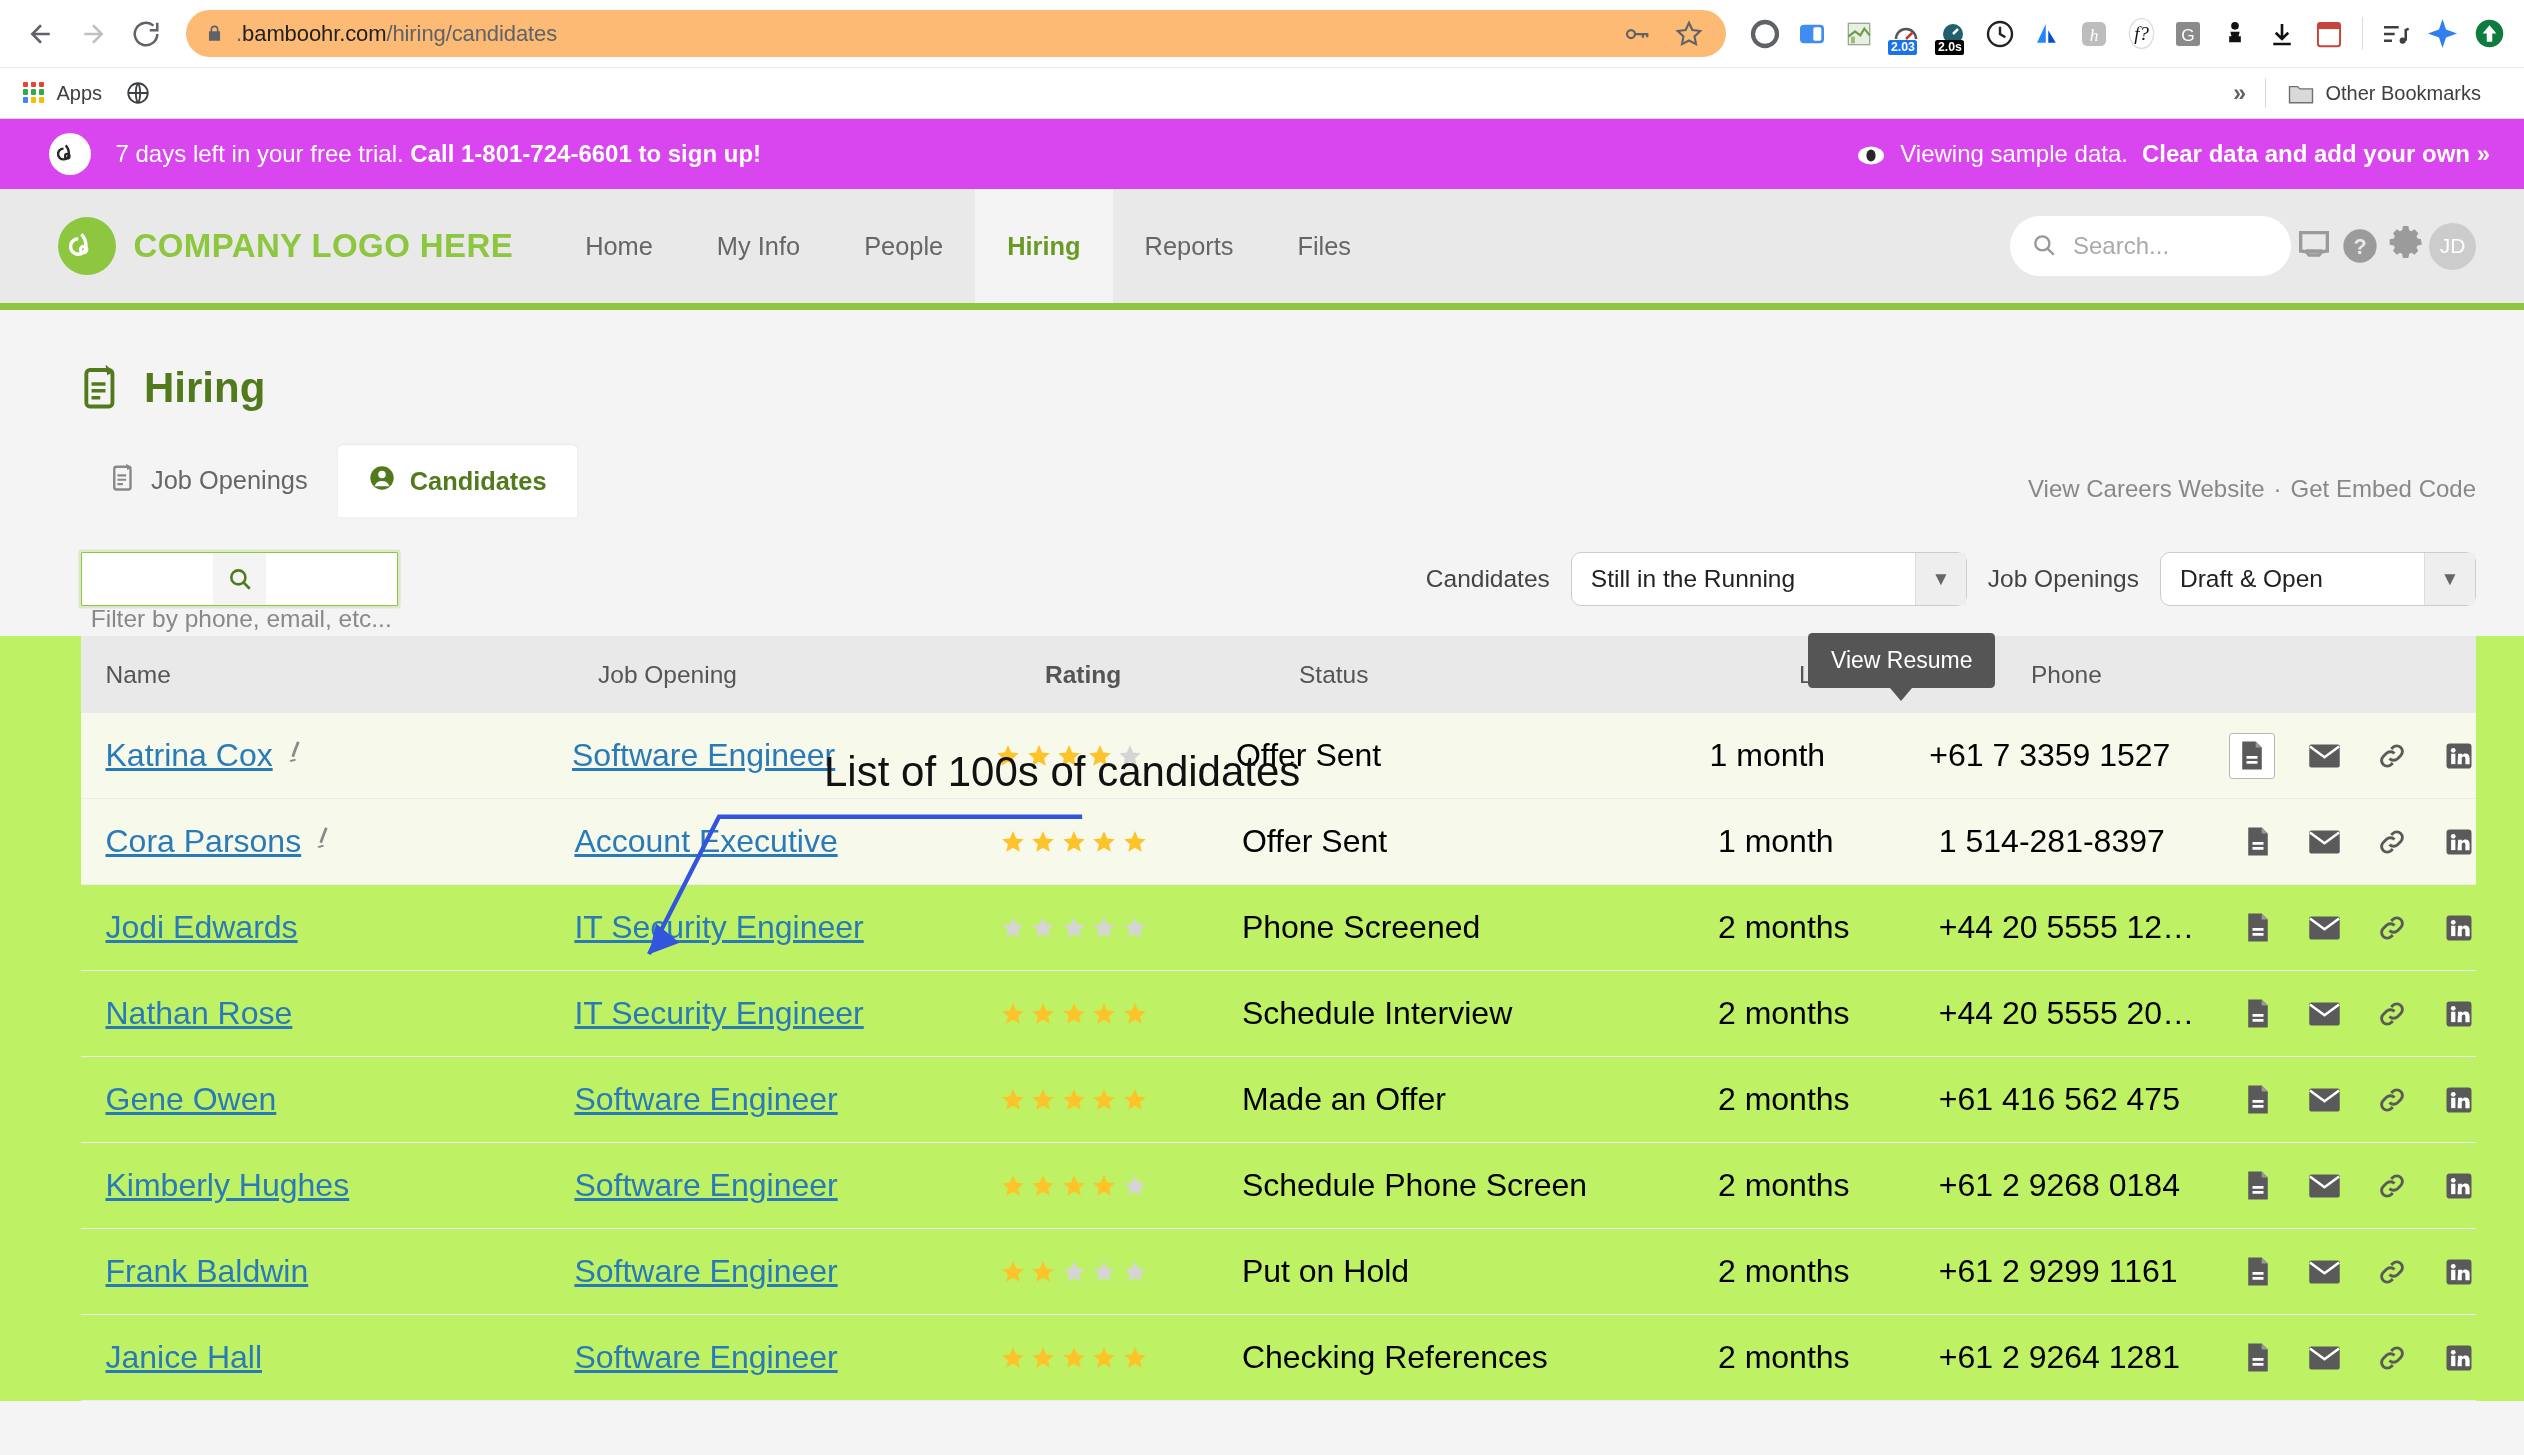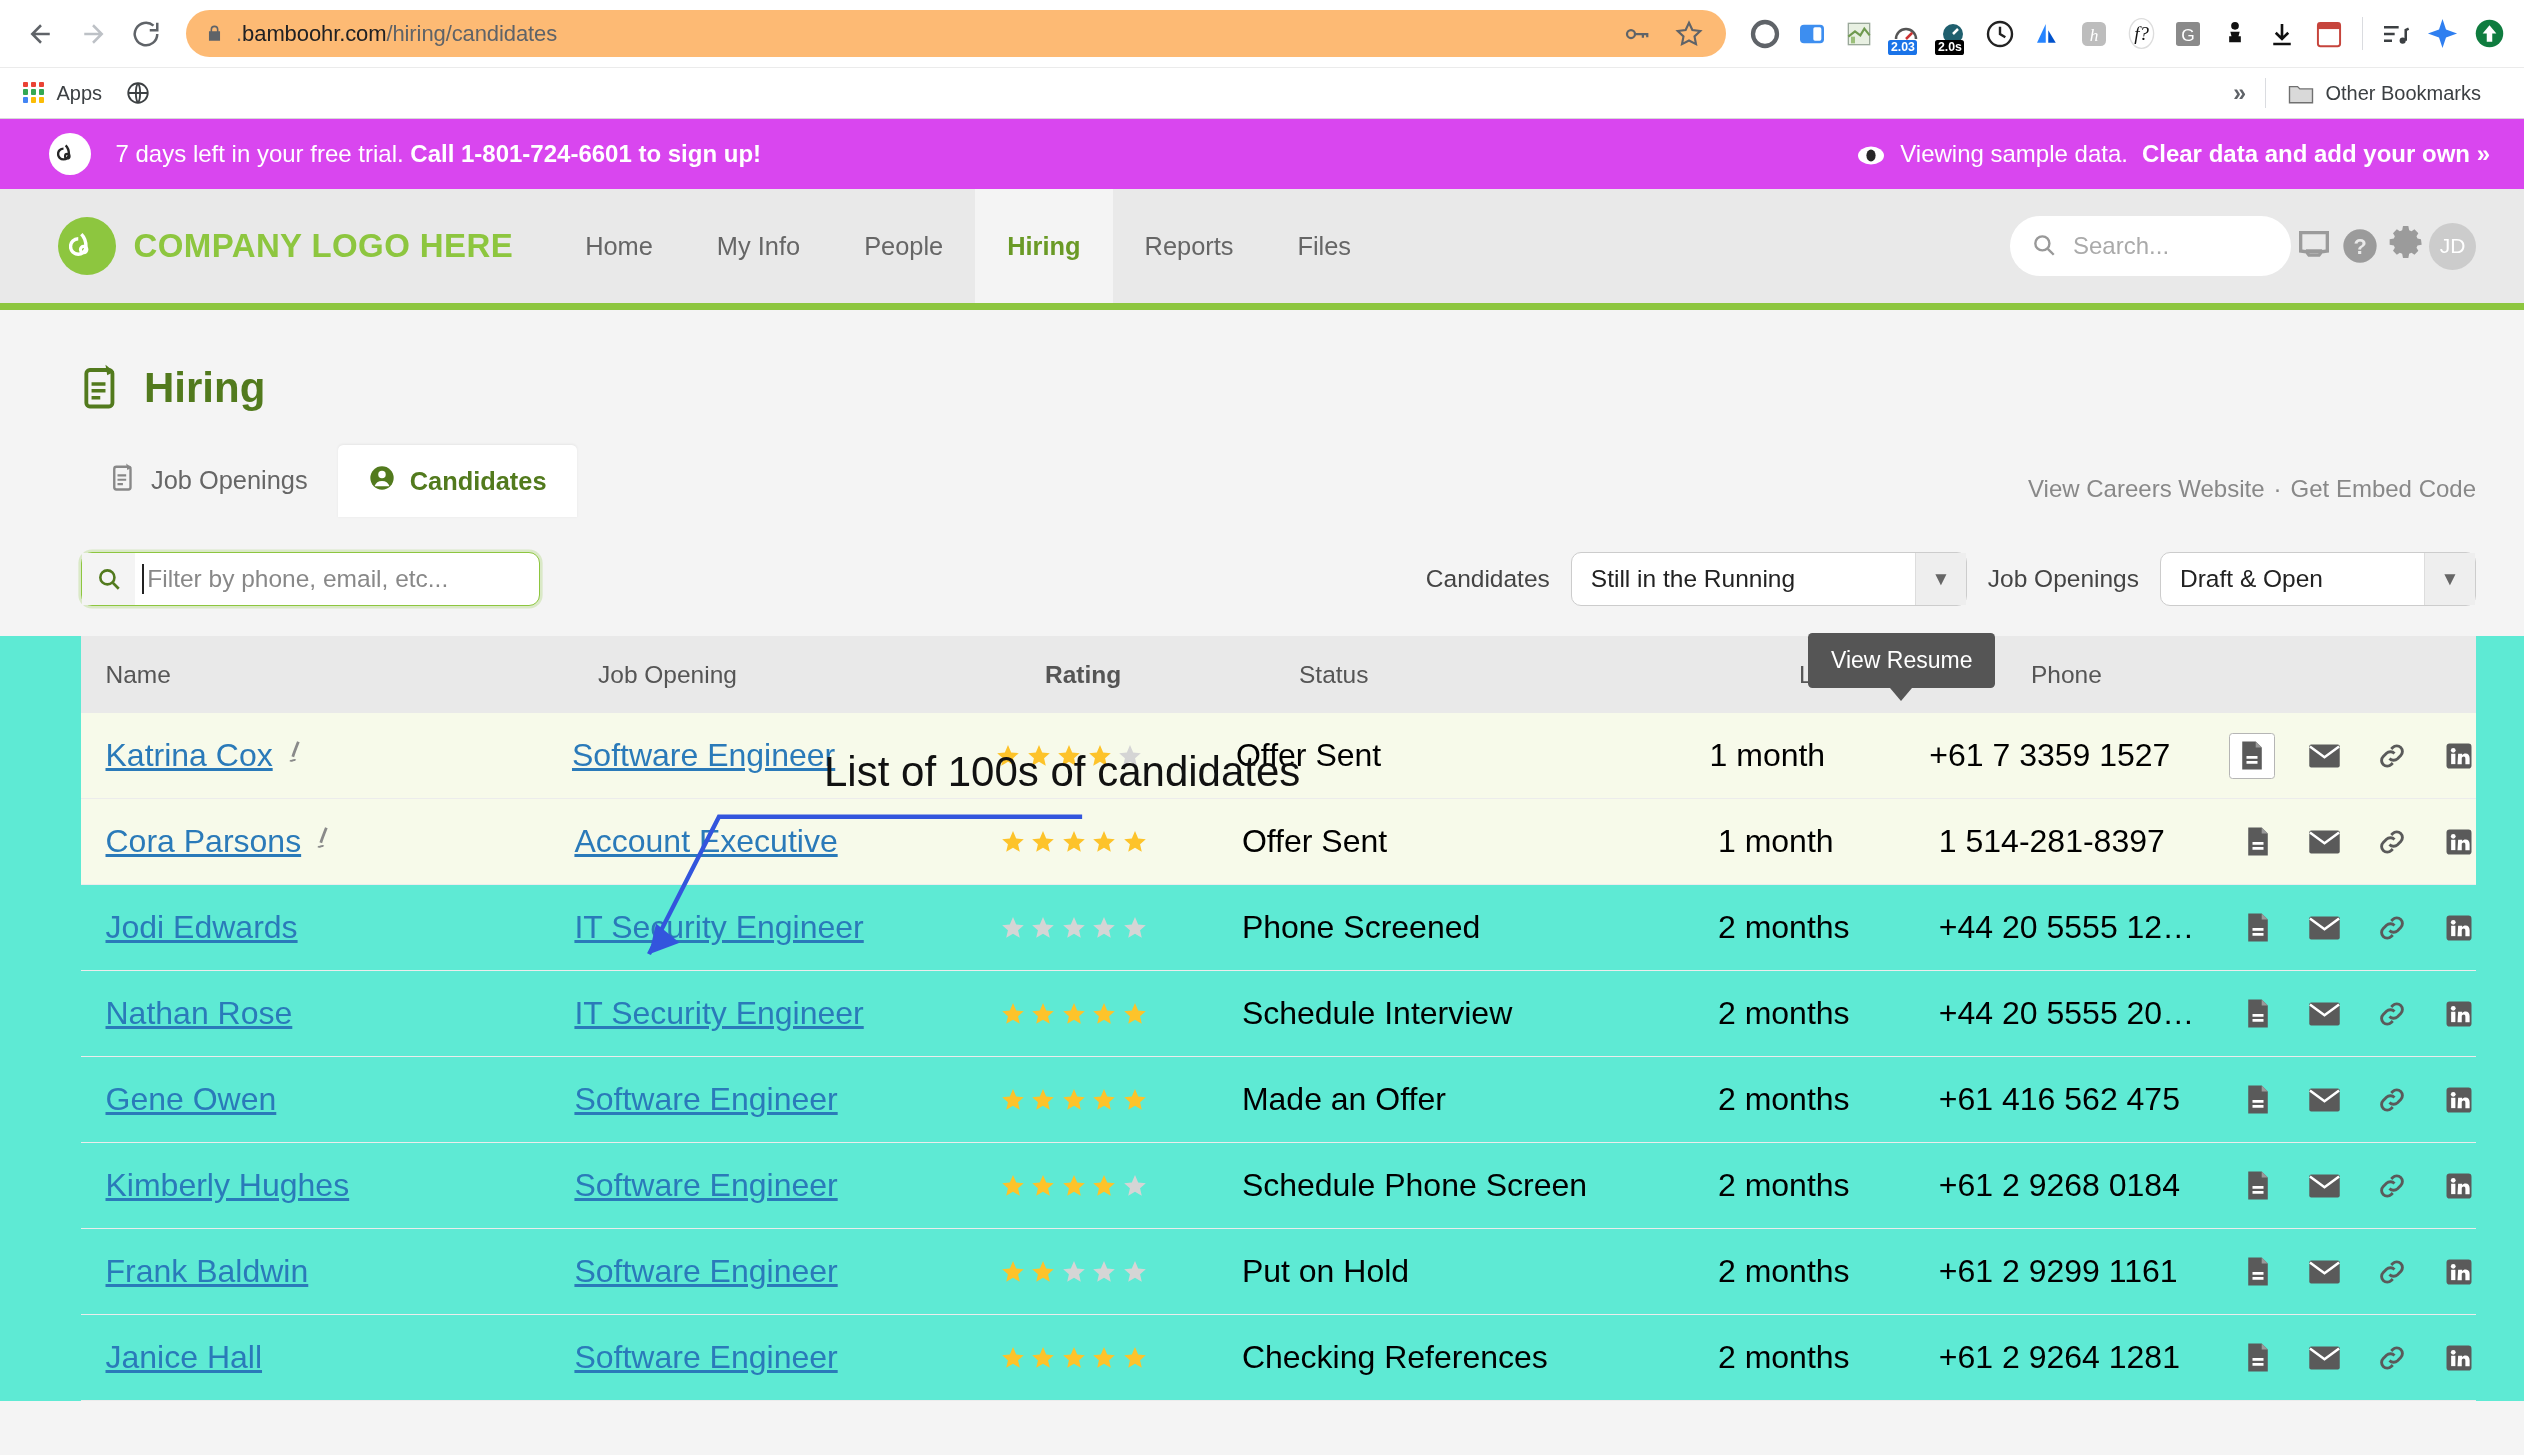--- a/index.html
+++ b/index.html
@@ -254,26 +254,26 @@
     z-index: 19;
     pointer-events: none;
   }
 
   .filter-bar {
     display: flex; align-items: center;
     padding: 35px 49px 30px 81px;
     background: #f4f4f4;
   }
   .filter-input {
-    width: 459px; height: 54px;
+    width: 317px; height: 54px;
     background: #ffffff;
     border: 1.8px solid #8dc63f;
-    border-radius: 11px;
+    border-radius: 1px;
     box-shadow: 0 0 0 2.6px rgba(141,198,63,0.25);
-    display: flex; align-items: center;
+    display: flex; align-items: center; flex-direction: column;
   }
   .filter-ic-wrap {
     width: 53px; height: 100%;
     background: #f4f4f4;
     display: flex; align-items: center; justify-content: center;
     flex: 0 0 auto;
   }
   .caret { width: 1.8px; height: 30px; background: #222; margin-left: 7px; }
   .filter-ph { font-size: 24.5px; color: #888888; padding-left: 3.5px; }
 
@@ -294,21 +294,21 @@
     width: 51px; height: 100%;
     background: #eeeeee;
     border-left: 0.9px solid #dddddd;
     display: flex; align-items: center; justify-content: center;
     font-size: 19px; color: #666666;
   }
   .sel-candidates { width: 396px; }
   .sel-jobs { width: 316px; }
 
   
-  .tbl { padding: 0 49px 0 81px; background: #5eead4; }
+  .tbl { padding: 0 49px 0 81px; background: #bef264; }
   .tbl-inner { width: 100%; }
   .thead {
     display: flex; align-items: center;
     background: #e9e9e9;
     height: 77px;
     font-size: 24.5px;
     color: #555555;
     position: relative;
   }
   .row {

